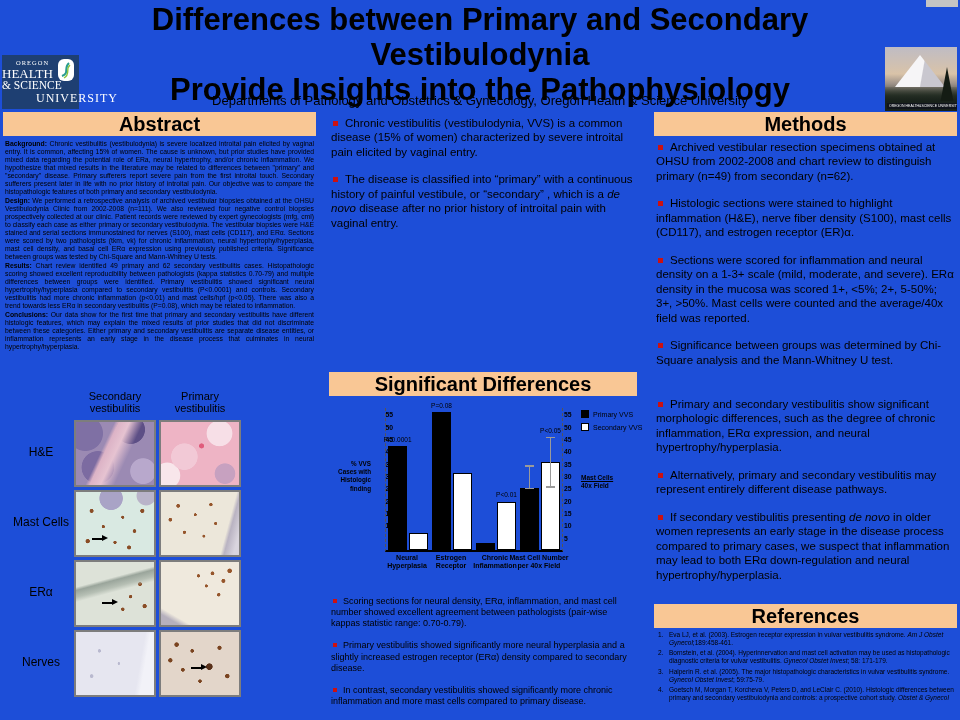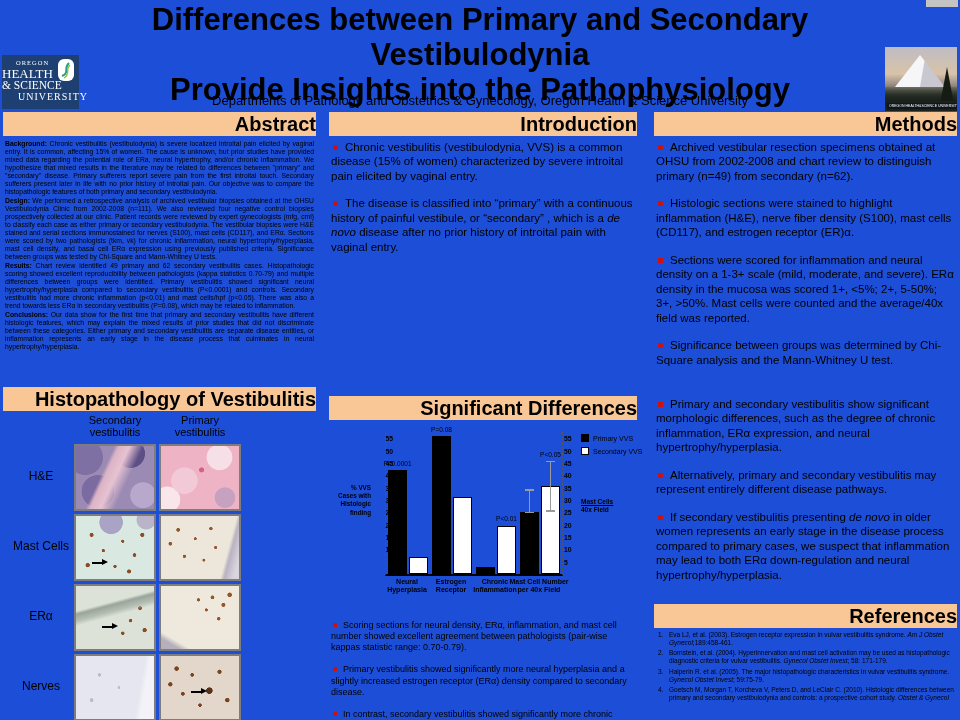--- a/index.html
+++ b/index.html
@@ -10,40 +10,40 @@
     font-size:31px;font-weight:bold;line-height:1.13;}
   .hdr-authors{position:absolute;left:120px;top:76px;width:720px;text-align:center;font-size:13.5px;}
   .hdr-affil{position:absolute;left:120px;top:93px;width:720px;text-align:center;font-size:13px;}
   .underl{text-decoration:underline;}
   .logo{position:absolute;left:2px;top:55px;width:77px;height:54px;background:#1e3f72;
     color:#fff;font-family:"Liberation Serif",serif;text-align:left;padding-top:5px;box-sizing:border-box;}
   .logo div{padding-left:0;line-height:1.02;}
   .logo .l1{font-size:6.5px;letter-spacing:1px;padding-left:14px;}
   .logo .l2{font-size:13px;}
   .logo .l3{font-size:11.5px;}
-  .logo .l4{font-size:10px;letter-spacing:1px;padding-left:16px;}
+  .logo .l4{font-size:12px;letter-spacing:1px;padding-left:34px;}
   .emblem{position:absolute;right:5px;top:4px;width:16px;height:22px;background:#fff;border-radius:6px;}
   .photo{position:absolute;right:3px;top:47px;width:72px;height:64px;overflow:hidden;
     background:linear-gradient(180deg,#bfbcc4 0%,#d9c3a8 42%,#9a8f87 58%,#3c4436 76%,#1a221a 100%);}
   .mtn{position:absolute;left:10px;top:8px;width:50px;height:32px;
     background:linear-gradient(100deg,#f6f5f7 54%,#c9c7cf 56%);
     clip-path:polygon(50% 0,100% 100%,0 100%);}
   .trees{position:absolute;bottom:0;left:0;width:100%;height:24px;
     background:linear-gradient(180deg,rgba(25,35,25,.15),#18211a 60%);}
   .tree-r{position:absolute;right:2px;bottom:10px;width:16px;height:34px;background:#141c14;
     clip-path:polygon(50% 0,90% 100%,10% 100%);}
   .photo-cap{position:absolute;left:2px;bottom:2px;background:rgba(15,18,28,.85);color:#fff;
     font-size:3.5px;padding:1px 2px;white-space:nowrap;}
   .corner{position:absolute;top:0;right:2px;width:32px;height:7px;background:#c4c4c4;}
   
   .col{position:absolute;top:112px;}
   .col-left{left:3px;width:313px;}
   .col-mid{left:329px;width:308px;}
   .col-right{left:654px;width:303px;}
-  .secbar{background:#f9c795;height:24px;line-height:24px;text-align:right;
+  .secbar{background:#f9c795;height:24px;line-height:24px;text-align:center;
     font-size:20px;font-weight:bold;margin-bottom:3px;}
   
   .abs{font-size:6.8px;line-height:1.18;text-align:justify;height:246px;padding:1px 2px;}
   .abs p{margin:0 0 1px 0;}
   
   .blist{margin:4px 2px 0 2px;}
   .bli{position:relative;margin-bottom:13px;font-size:11.5px;line-height:1.26;}
   .bul{display:inline-block;width:5px;height:5px;background:#cc1111;margin:0 7px 1px 2px;}
   .bli-sm{position:relative;margin-bottom:11px;font-size:9px;line-height:1.24;}
   .bul-sm{display:inline-block;width:4px;height:4px;background:#cc1111;margin:0 6px 1px 2px;}
@@ -184,21 +184,20 @@
 
   <div class="col col-left">
     <div class="secbar">Abstract</div>
     <div class="abs">
       <p><b>Background:</b> <span>Chronic vestibulitis (vestibulodynia) is severe localized introital pain elicited by vaginal entry.  It is common, affecting 15% of women. The cause is unknown, but prior studies have provided mixed data regarding the potential role of ERa, neural hypertrophy, and/or chronic inflammation. We hypothesize that mixed results in the literature may be related to differences between "primary" and "secondary" disease.  Primary sufferers report severe pain from the first introital touch. Secondary sufferers present later in life with no prior history of introital pain.  Our objective was to compare the histopathologic features of both primary and secondary vestibulodynia.</span></p>
       <p><b>Design:</b> <span>We performed a retrospective analysis of archived vestibular biopsies obtained at the OHSU Vestibulodynia Clinic from 2002-2008 (n=111). We also reviewed four negative control biopsies prospectively collected at our clinic. Patient records were reviewed by expert gynecologists (mfg, cml) to classify each case as either primary or secondary vestibulodynia.  The vestibular biopsies were H&amp;E stained and serial sections immunostained for nerves (S100), mast cells (CD117), and ERα.  Sections were scored by two pathologists (tkm, vk) for chronic inflammation, neural hypertrophy/hyperplasia, mast cell density, and basal cell ERα expression using previously published criteria.  Significance between groups was tested by Chi-Square and Mann-Whitney U tests.</span></p>
       <p><b>Results:</b> <span>Chart review identified 49 primary and 62 secondary vestibulitis cases. Histopathologic scoring showed excellent reproducibility between pathologists (kappa statistics 0.70-79) and multiple differences between groups were identified.  Primary vestibulitis showed significant neural hypertrophy/hyperplasia compared to secondary vestibulitis (P&lt;0.0001) and controls.  Secondary vestibulitis had more chronic inflammation (p&lt;0.01) and mast cells/hpf (p&lt;0.05).  There was also a trend towards less ERα in secondary vestibulitis (P=0.08), which may be related to inflammation.</span></p>
       <p><b>Conclusions:</b> <span>Our data show for the first time that primary and secondary vestibulitis have different histologic features, which may explain the mixed results of prior studies that did not discriminate between these categories.  Either primary and secondary vestibulitis are separate disease entities, or inflammation represents an early stage in the disease process that culminates in neural hypertrophy/hyperplasia.</span></p>
     </div>
 
-    <div class="secbar">Histopathology of Vestibulitis</div>
     <div class="histo">
       <div></div>
       <div class="h-colhead">Secondary vestibulitis</div>
       <div class="h-colhead">Primary vestibulitis</div>
 
       <div class="h-rowlab">H&amp;E</div>
       <div class="h-img img-he-sec"></div>
       <div class="h-img img-he-pri"></div>
 
       <div class="h-rowlab">Mast Cells</div>
@@ -215,21 +214,20 @@
 
       <div class="h-rowlab">Nerves</div>
       <div class="h-img img-nerv-sec"></div>
       <div class="h-img img-nerv-pri">
         <span class="arrow" style="left:30px;top:35px;"></span>
       </div>
     </div>
   </div>
 
   <div class="col col-mid">
-    <div class="secbar">Introduction</div>
     <div class="blist blk-mid">
       <div class="bli"><span class="bul"></span><span>Chronic vestibulitis (vestibulodynia, VVS) is a common disease (15% of women) characterized by severe introital pain elicited by vaginal entry.</span><span class="ital"></span><span></span></div>
       <div class="bli"><span class="bul"></span><span>The disease is classified into “primary”  with a continuous history of painful vestibule, or “secondary” , which is a </span><span class="ital">de novo</span><span> disease after no prior history of introital pain with vaginal entry.</span></div>
     </div>
 
     <div class="secbar">Significant Differences</div>
     <div class="chart">
       <div class="ylab-left" id="ylab-left">
           <div class="">% VVS</div>
           <div class="">Cases with</div>

